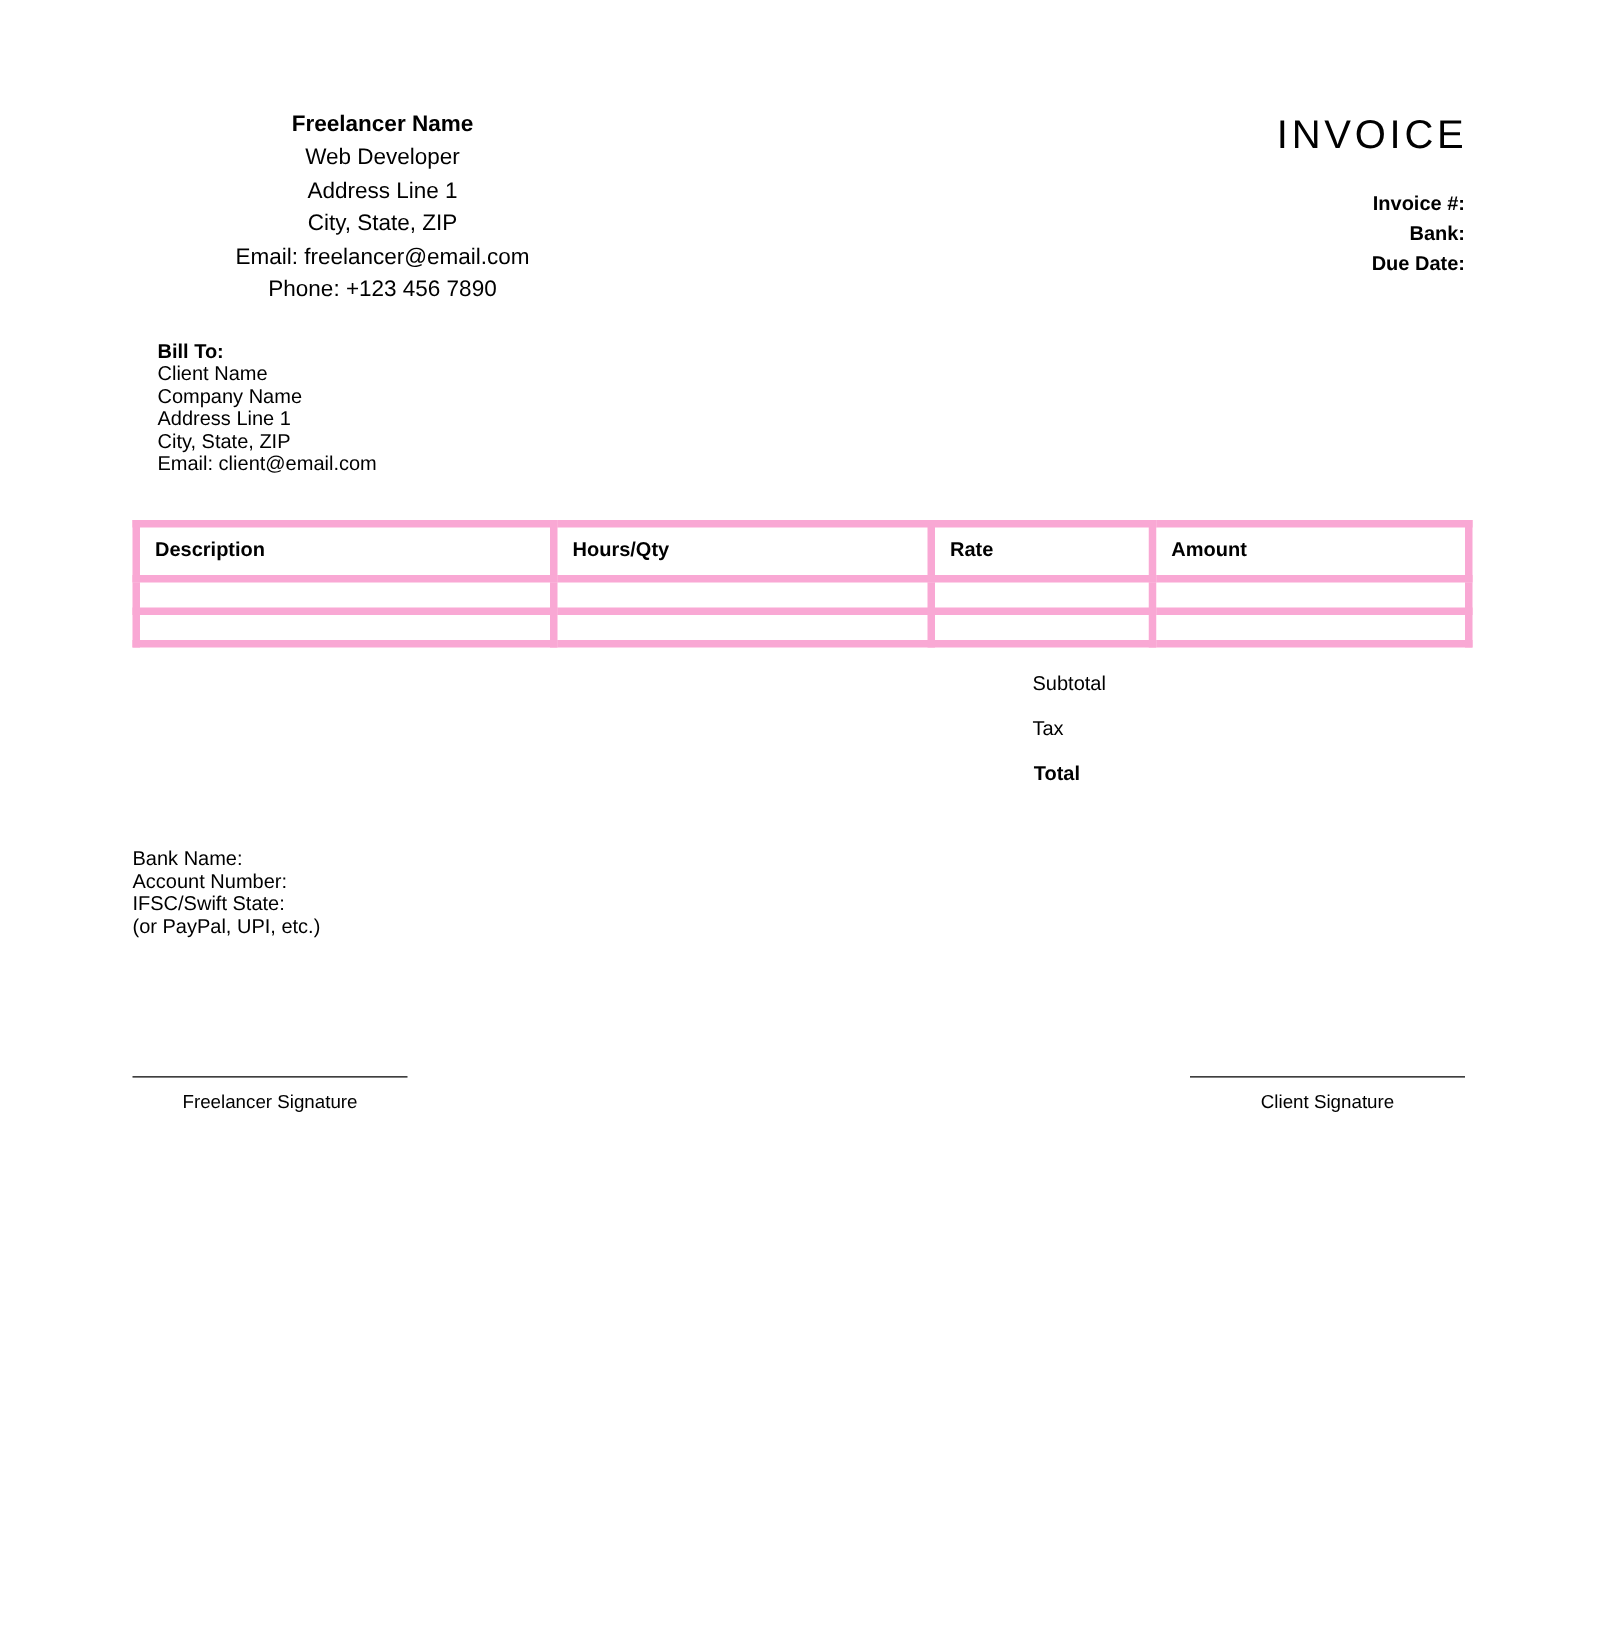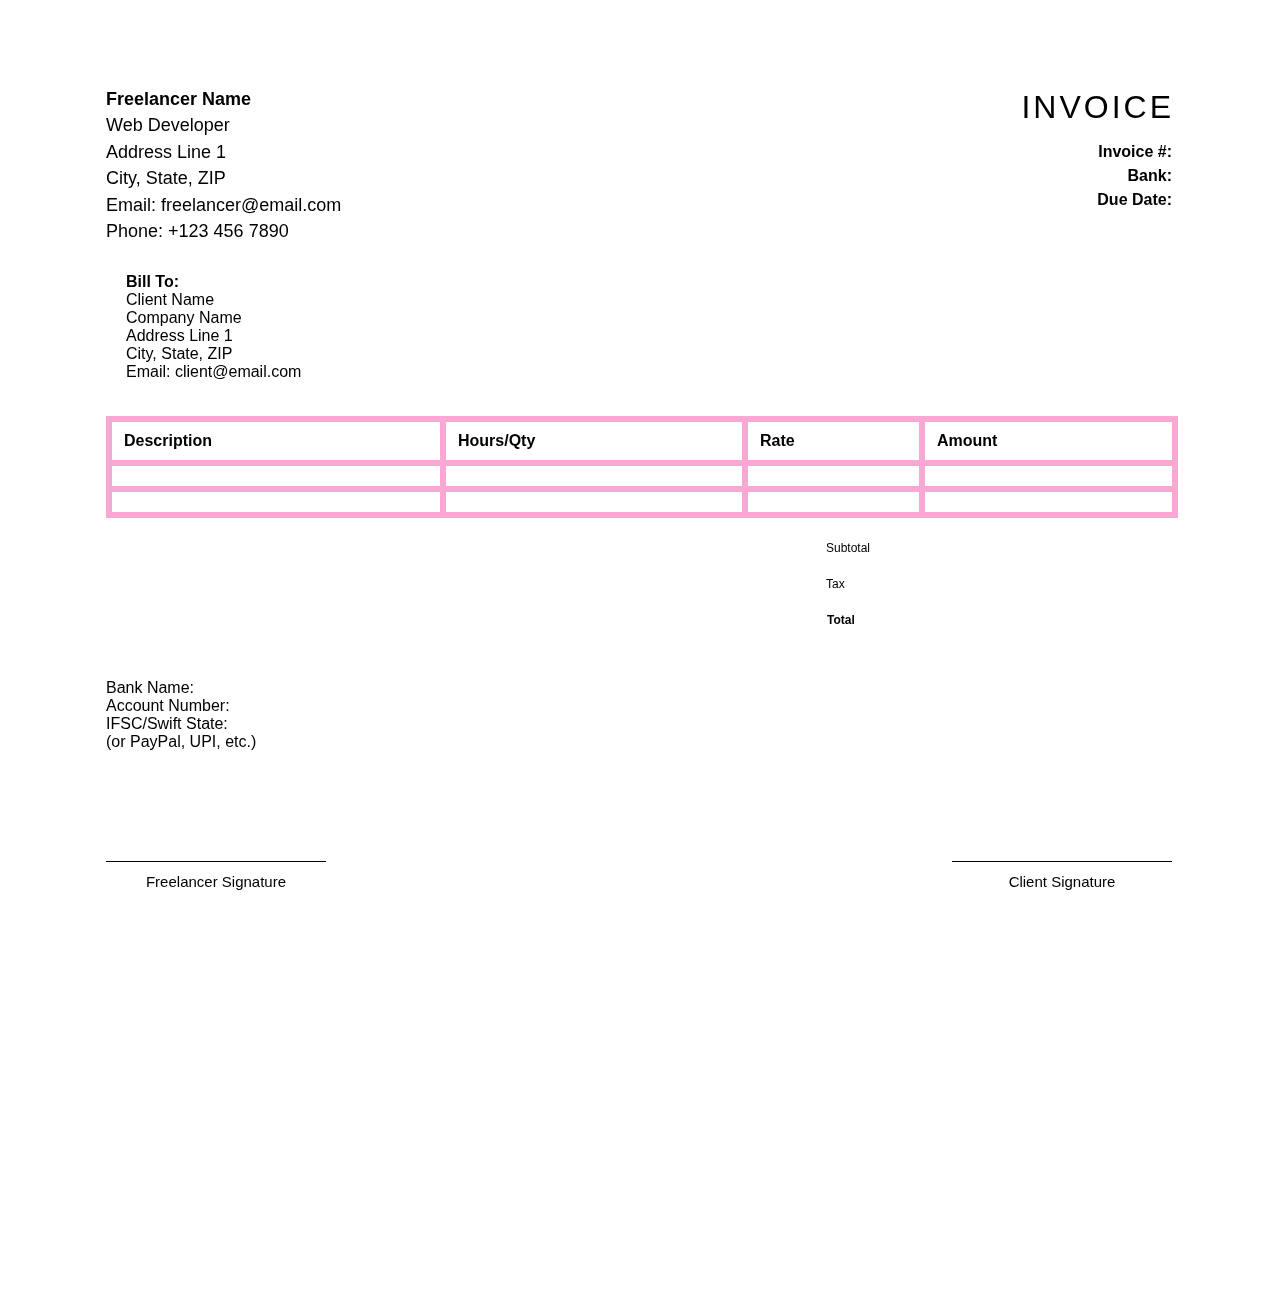--- a/index.html
+++ b/index.html
@@ -24,40 +24,41 @@
     .from-block {
       position: absolute;
       left: 0;
       top: 86px;
       width: 400px;
     }
     .from-block .line {
       font-size: 18px;
       line-height: 26.4px;
       white-space: nowrap;
+      text-align: center;
     }
     .from-block .name {
       font-weight: bold;
     }
     .title-block {
       position: absolute;
       right: 0;
       top: 86px;
       width: 400px;
       text-align: right;
     }
     .invoice-title {
       font-size: 32px;
       font-weight: normal;
       letter-spacing: 3px;
       line-height: 42px;
       margin-right: -2px;
     }
     .meta {
-      margin-top: 12px;
+      margin-top: 24px;
     }
     .meta .line {
       font-size: 16px;
       font-weight: bold;
       line-height: 24px;
     }
     
     .bill-to {
       position: absolute;
       left: 0;
@@ -98,21 +99,21 @@
       height: 20px;
     }
     
     .totals {
       position: absolute;
       left: 720px;
       top: 538px;
       width: 346px;
     }
     .totals .row {
-      font-size: 12px;
+      font-size: 16px;
       line-height: 20px;
       height: 36px;
     }
     .totals .row.total {
       font-weight: bold;
       padding-left: 1px;
     }
     
     .payment {
       position: absolute;

